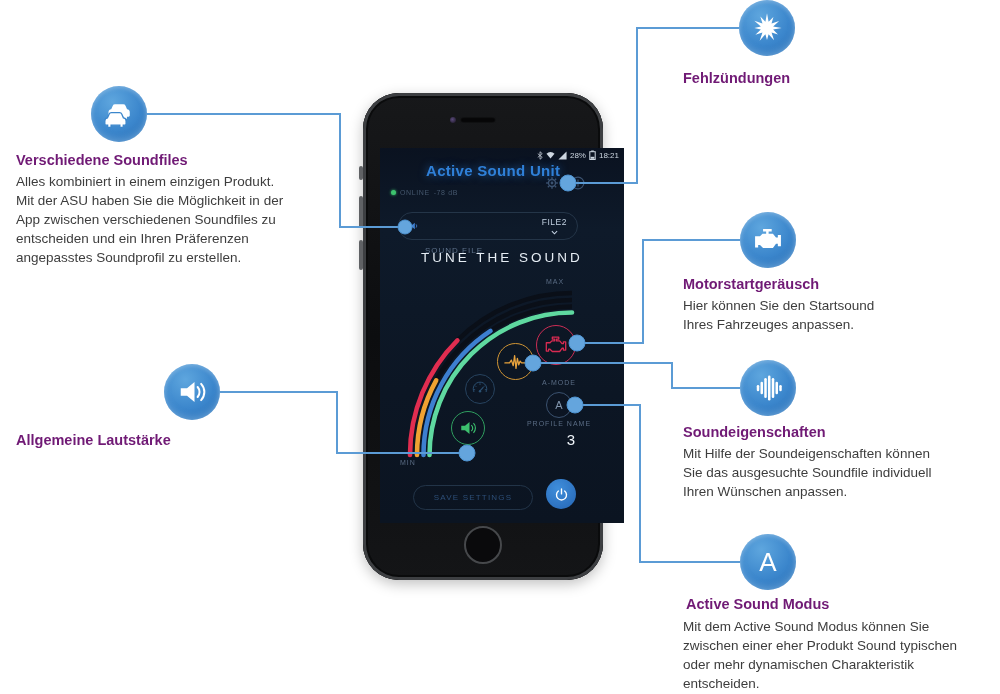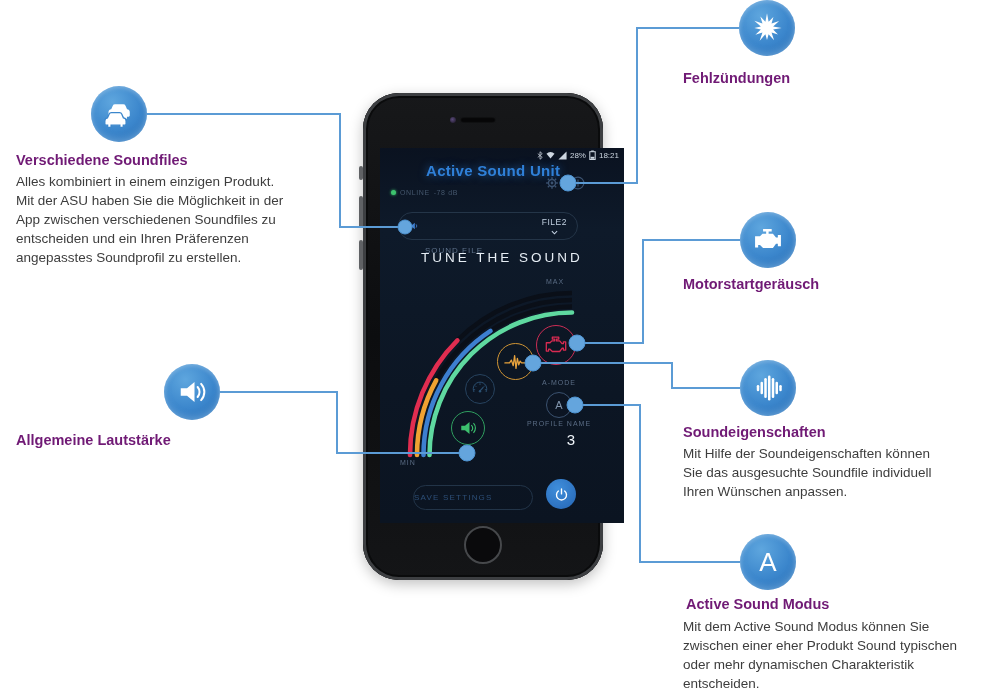--- a/index.html
+++ b/index.html
@@ -50,21 +50,21 @@
   #tune-heading{position:absolute;left:0;top:102px;width:100%;text-align:center;
     font-size:13.5px;letter-spacing:3px;color:#e6edf4;}
   .screen-label{position:absolute;font-size:7px;letter-spacing:1px;color:#5a6c84;}
   #gauge-svg{position:absolute;left:0;top:0;}
   .tool-circle{position:absolute;border-radius:50%;box-sizing:border-box;display:flex;
     align-items:center;justify-content:center;background:rgba(10,18,30,.25);}
   #amode-circle{font-size:11px;color:#8195ad;}
   #profile-value{position:absolute;left:183px;top:283px;width:16px;text-align:center;
     font-size:15px;color:#f0f5fa;}
   #save-btn{position:absolute;left:33px;top:337px;width:120px;height:25px;box-sizing:border-box;
-    border:1px solid #223448;border-radius:13px;line-height:23px;
+    border:1px solid #223448;border-radius:13px;text-align:center;line-height:23px;
     font-size:8px;letter-spacing:1.2px;color:#2d4f78;}
   #power-btn{position:absolute;left:166px;top:331px;width:30px;height:30px;border-radius:50%;
     background:radial-gradient(circle at 40% 32%,#3f8edb,#2565b4);display:flex;align-items:center;justify-content:center;}
 </style>
 </head>
 <body>
 
 <div id="canvas">
 
   <div class="co-circle" style="left:91px;top:86px;">
@@ -90,20 +90,22 @@
     </svg>
   </div>
   <div class="co-title" style="left:683px;top:70px;">Fehlzündungen</div>
 
   <div class="co-circle" style="left:740px;top:212px;">
     <svg width="32" height="26" viewBox="0 0 26 20">
       <path fill="#ffffff" d="M9 1 L16 1 16 3 13.5 3 13.5 5 17 5 19.5 8 21 8 21 6 23.5 6 23.5 15 21 15 21 13 19.5 13 17 16.5 9 16.5 6.5 14 5 14 5 16 2.5 16 2.5 7 5 7 6.5 7 8.5 5 11.5 5 11.5 3 9 3 Z"></path>
     </svg>
   </div>
   <div class="co-title" style="left:683px;top:276px;">Motorstartgeräusch</div>
+  <div class="co-body" style="left:683px;top:296px;">Hier können Sie den Startsound
+Ihres Fahrzeuges anpassen.</div>
 
   <div class="co-circle" style="left:740px;top:360px;">
     <svg width="30" height="30" viewBox="0 0 24 24">
       <g fill="#ffffff">
         <rect x="3" y="9.5" width="2" height="5" rx="1"></rect>
         <rect x="6" y="7" width="2" height="10" rx="1"></rect>
         <rect x="9" y="4" width="2" height="16" rx="1"></rect>
         <rect x="12" y="2" width="2" height="20" rx="1"></rect>
         <rect x="15" y="4" width="2" height="16" rx="1"></rect>
         <rect x="18" y="7" width="2" height="10" rx="1"></rect>

